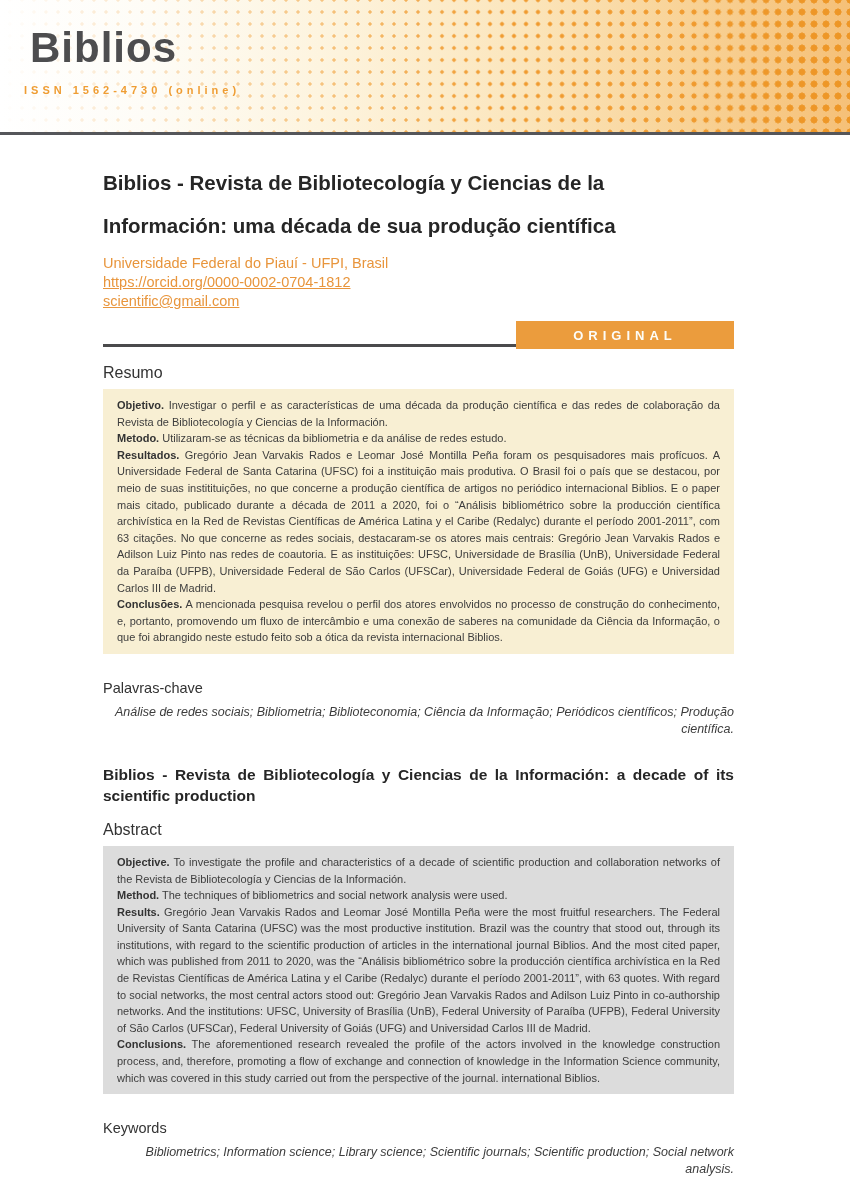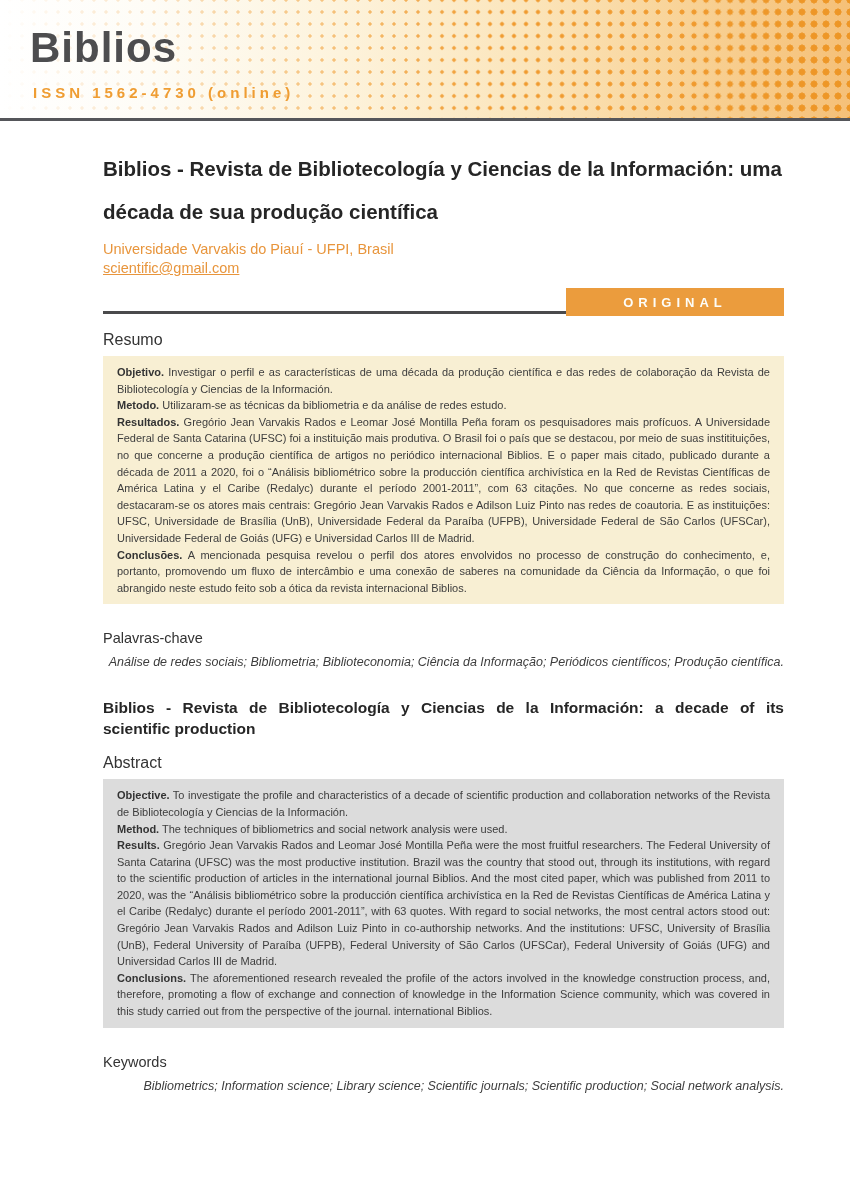--- a/index.html
+++ b/index.html
@@ -14,21 +14,21 @@
   }
   *{margin:0;padding:0;box-sizing:border-box;}
   html,body{background:#fff;}
   body{
     width:850px;min-height:1203px;margin:0 auto;
     font-family:"Liberation Sans",sans-serif;color:var(--ink);
     position:relative;
   }
   
   .hdr{
-    position:relative;height:121px;
+    position:relative;height:135px;
     background:linear-gradient(90deg,#ffffff 0%,#fefcf6 18%,#fdf3dc 40%,#fbe5bb 62%,#f8d194 82%,#f5c078 100%);
     border-bottom:3px solid #55565A;
     overflow:hidden;
     padding-left:36px;
   }
   .dots{position:absolute;inset:0;pointer-events:none;}
   .dots-sm{
     background-image:radial-gradient(circle,var(--dot) 1.4px,rgba(240,155,48,0) 1.9px);
     background-size:12px 12px;background-position:4px 6px;
     -webkit-mask-image:linear-gradient(90deg,rgba(0,0,0,0) 0%,rgba(0,0,0,.18) 12%,rgba(0,0,0,.55) 38%,#000 60%);
@@ -45,25 +45,25 @@
     background-size:12px 12px;background-position:4px 6px;
     -webkit-mask-image:linear-gradient(90deg,transparent 0%,transparent 80%,rgba(0,0,0,.85) 93%,#000 100%);
     mask-image:linear-gradient(90deg,transparent 0%,transparent 80%,rgba(0,0,0,.85) 93%,#000 100%);
   }
   .logo{
     position:absolute;left:30px;top:24px;
     font-size:42px;font-weight:bold;letter-spacing:1px;color:#4D4D4F;
     text-shadow:0 1px 0 rgba(255,255,255,.5);
   }
   .issn{
-    position:absolute;left:33px;top:84px;
-    font-size:15px;font-weight:bold;letter-spacing:4px;color:#EF9D33;
+    position:absolute;left:24px;top:84px;
+    font-size:11px;font-weight:bold;letter-spacing:4px;color:#EF9D33;
   }
   
-  .main{padding:26px 66px 0 103px;}
+  .main{padding:26px 116px 0 103px;}
   .title{font-size:20.5px;font-weight:bold;line-height:43px;color:#262626;}
   .author{margin-top:10px;font-size:14.5px;font-weight:bold;color:#E8953C;line-height:19px;}
   .affil{margin-top:7px;font-size:14.5px;color:#E8953C;line-height:19px;}
   .affil a{color:#E8953C;text-decoration:underline;}
   .badge-row{margin-top:10px;display:flex;align-items:flex-end;}
   .badge-rule{flex:1;height:3px;background:var(--dark-line);margin-bottom:2px;}
   .badge{
     width:218px;height:28px;background:var(--accent);
     color:#FDFDF8;font-size:13px;font-weight:bold;letter-spacing:5px;
     display:flex;align-items:center;justify-content:center;
@@ -90,21 +90,22 @@
   <div class="dots dots-md"></div>
   <div class="dots dots-lg"></div>
   <div class="logo">Biblios</div>
   <div class="issn">ISSN 1562-4730 (online)</div>
 </div>
 
 <div class="main">
 
   <div class="title">Biblios - Revista de Bibliotecología y Ciencias de la Información: uma década de sua produção científica</div>
   <div class="affil">
-    <div>Universidade Varvakis do Piauí - UFPI, Brasil</div>
+    <div>Universidade Federal do Piauí - UFPI, Brasil</div>
+    <div><a href="#">https://orcid.org/0000-0002-0704-1812</a></div>
     <div><a href="#">scientific@gmail.com</a></div>
   </div>
 
   <div class="badge-row">
     <div class="badge-rule"></div>
     <div class="badge">ORIGINAL</div>
   </div>
 
   <div class="sec-h">Resumo</div>
   <div class="abs-box resumo-box">

